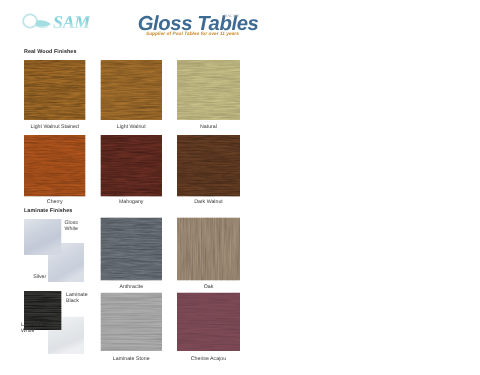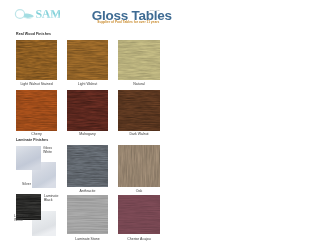--- a/index.html
+++ b/index.html
@@ -2,21 +2,21 @@
 <html><head>
 <meta charset="utf-8">
 <title>Pool Tables Finishes</title>
 <style>
   html,body{margin:0;padding:0;background:#ffffff;}
   body{width:176px;height:250px;overflow:hidden;
        font-family:"Liberation Sans",sans-serif;}
   .page{position:relative;width:176px;height:250px;background:#ffffff;}
 
   
-  .header{position:absolute;left:0;top:0;width:176px;height:28px;}
+  .header{position:absolute;left:0;top:0;width:176px;height:28px;font-style:italic;}
   .logo-wrap{position:absolute;left:14px;top:5px;width:46px;height:18px;}
   .brand{position:absolute;left:88px;top:0px;width:88px;height:28px;}
   .brand-title{position:absolute;left:3.8px;top:10.2px;font-size:13.5px;font-weight:bold;
       letter-spacing:-0.25px;color:#3e6b93;line-height:12px;white-space:nowrap;}
   .brand-sup{position:absolute;left:61.5px;top:8.6px;font-size:2.5px;color:#9aa2aa;
       line-height:3px;white-space:nowrap;letter-spacing:0.15px;}
   .brand-tag{position:absolute;left:9.3px;top:20.4px;font-size:3.18px;color:#c98a2b;
       white-space:nowrap;letter-spacing:0.02px;font-weight:bold;}
 
   

